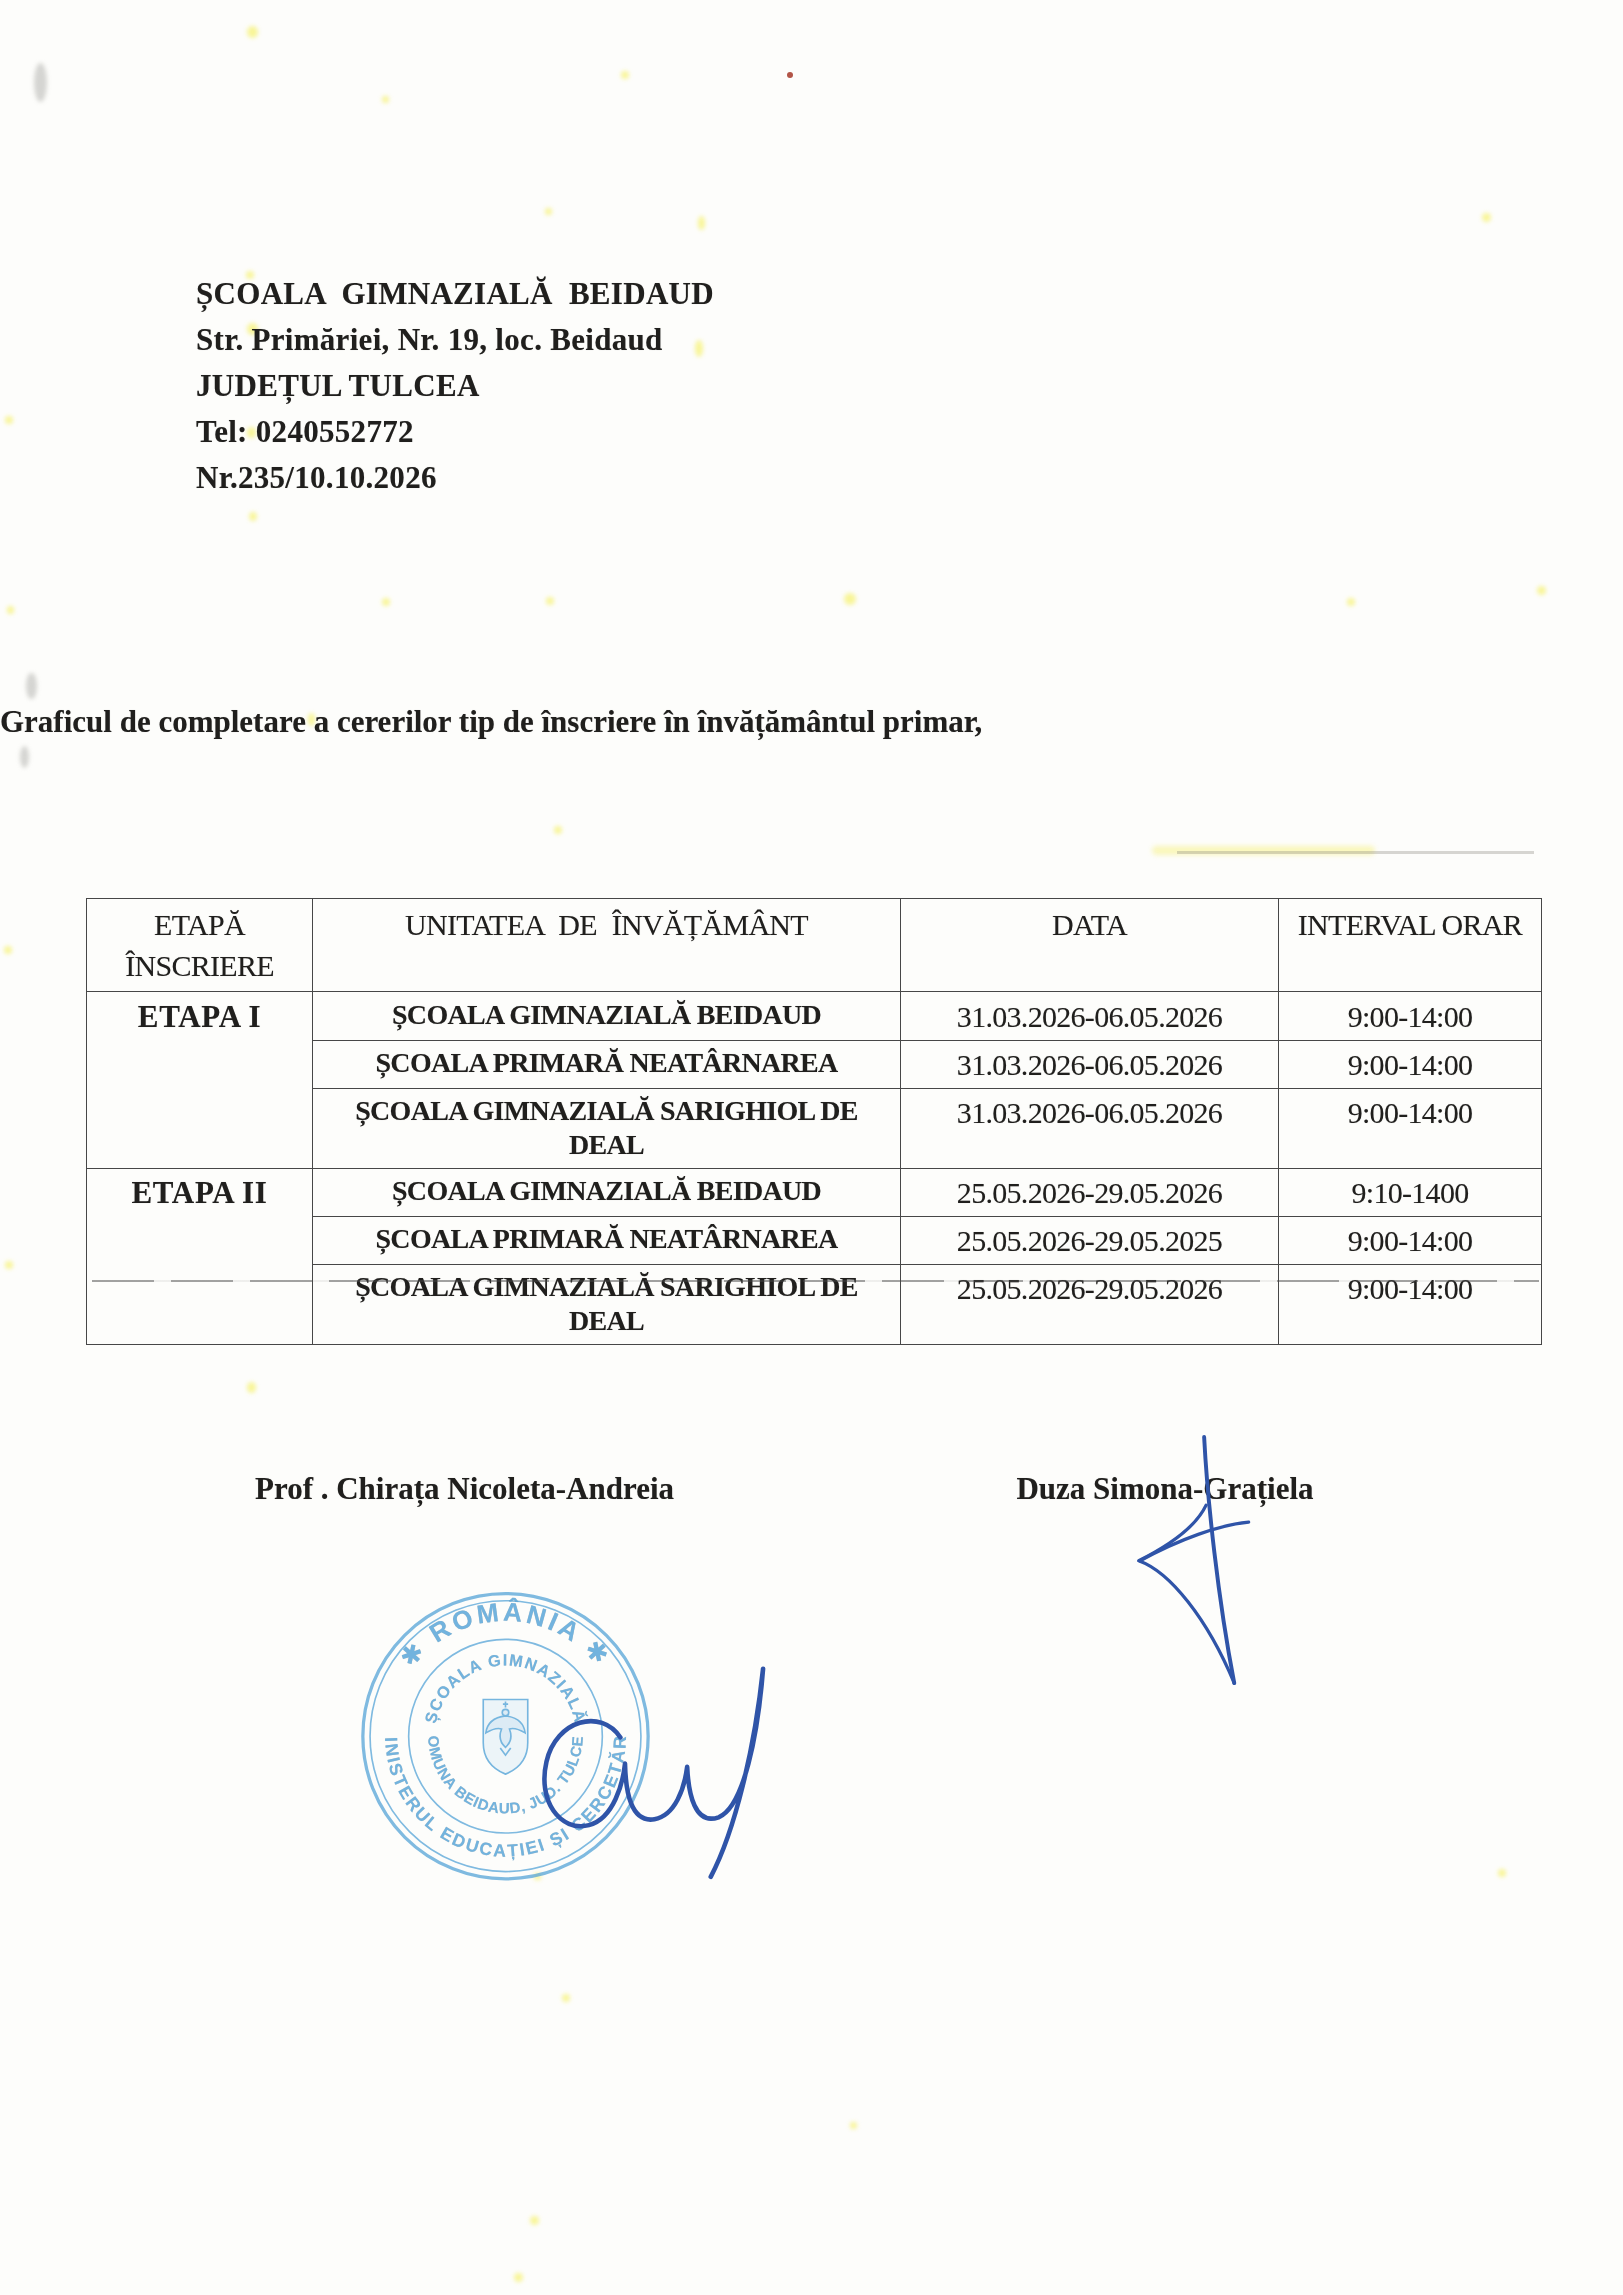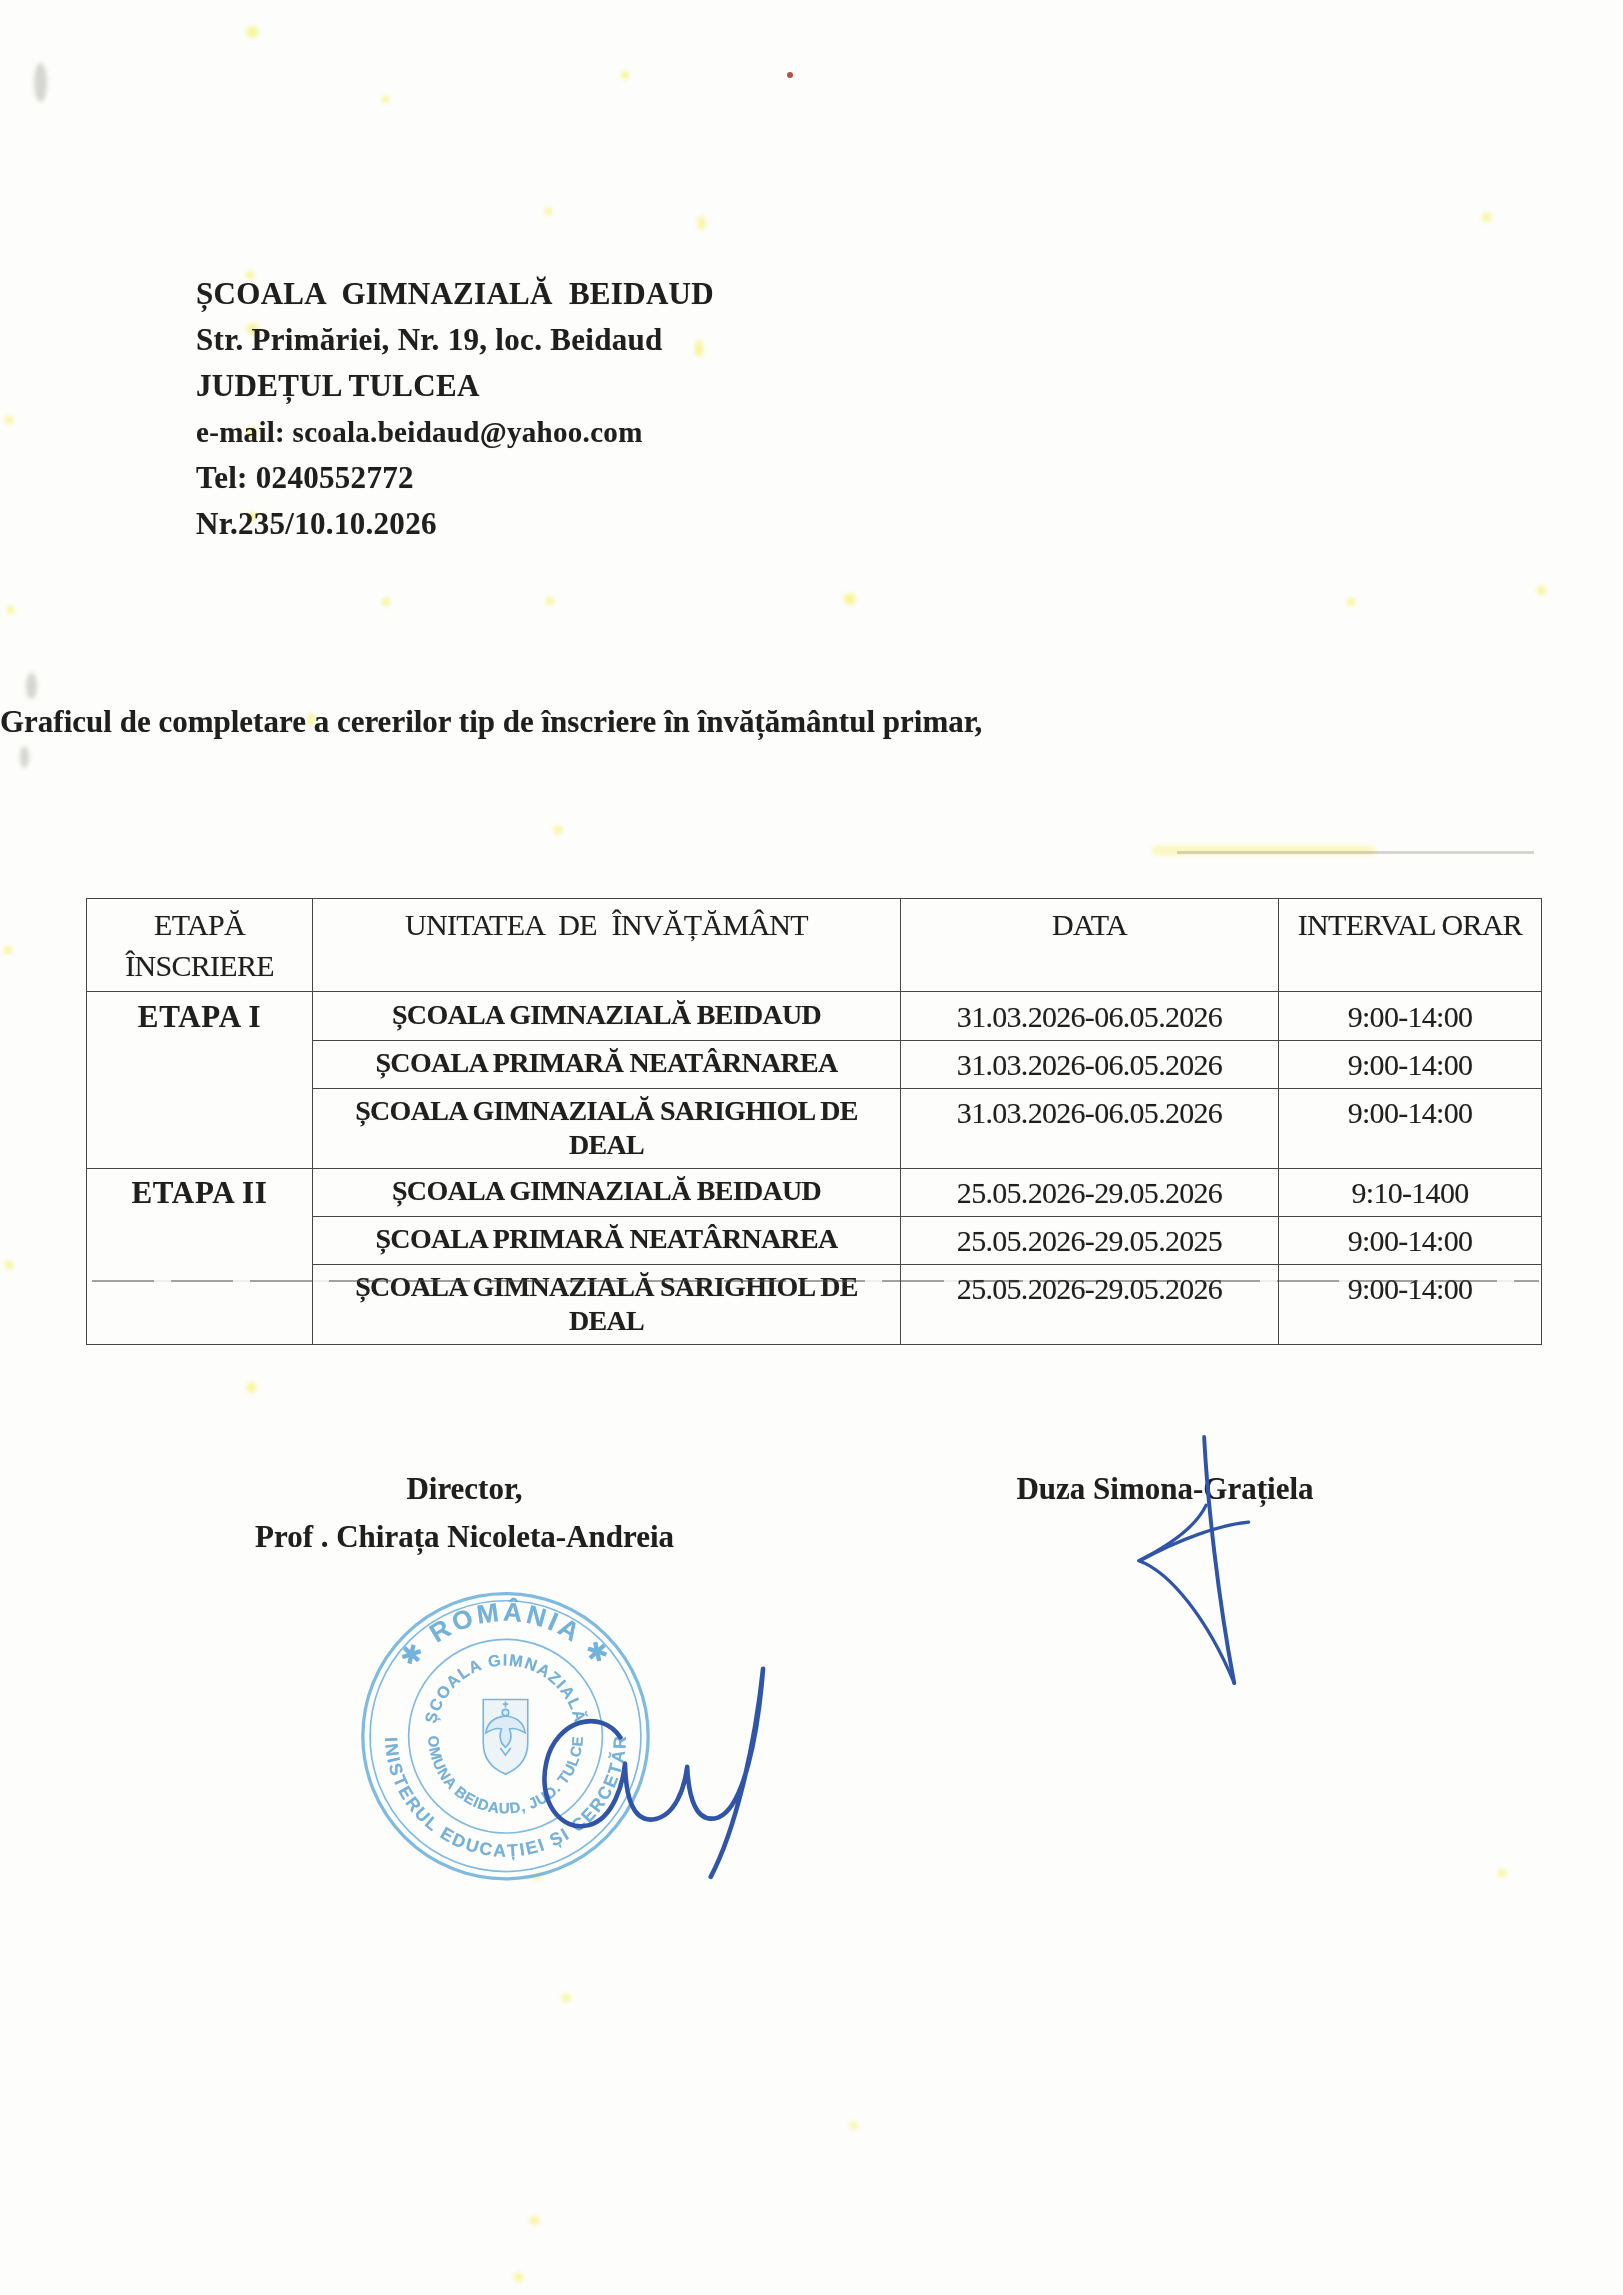--- a/index.html
+++ b/index.html
@@ -83,21 +83,20 @@
     <div class="speck gray" style="left:34px;top:63px;width:13px;height:39px;"></div>
     <div class="speck gray" style="left:26px;top:673px;width:10.5px;height:26px;"></div>
     <div class="speck gray" style="left:19.6px;top:746px;width:9.2px;height:22px;"></div>
     <div class="pencil-line" style="left:1177px;top:851px;width:357px;"></div>
   </div>
 
   <div class="letterhead">
     <div class="line">ȘCOALA  GIMNAZIALĂ  BEIDAUD</div>
     <div class="line">Str. Primăriei, Nr. 19, loc. Beidaud</div>
     <div class="line">JUDEȚUL TULCEA</div>
-    <div class="line small">e-mail: scoala.beidaud@yahoo.com</div>
     <div class="line">Tel: 0240552772</div>
     <div class="line">Nr.235/10.10.2026</div>
   </div>
 
   <div class="doc-title">
     <div>Graficul de completare a cererilor tip de înscriere în învățământul primar,</div>
   </div>
 
   <table class="schedule">
     <colgroup>
@@ -144,21 +143,20 @@
         <td class="unit">ȘCOALA GIMNAZIALĂ SARIGHIOL DE DEAL</td>
         <td class="date">25.05.2026-29.05.2026</td>
         <td class="interval">9:00-14:00</td>
       </tr>
     </tbody>
   </table>
 
   <div class="fold-line" style="left:92px;top:1280px;width:1447px;"></div>
 
   <div class="sign-block sign-director">
-    <div>Director,</div>
     <div>Prof . Chirața Nicoleta-Andreia</div>
   </div>
   <div class="sign-block sign-secretary">
     <div>Duza Simona-Grațiela</div>
   </div>
 
   <svg class="stamp" viewBox="0 0 460 505">
     <defs>
       <path id="arcTop" d="M 54,252 A 176,176 0 0 1 406,252"></path>
       <path id="arcBottom" d="M 46,252 A 184,184 0 0 0 414,252"></path>

